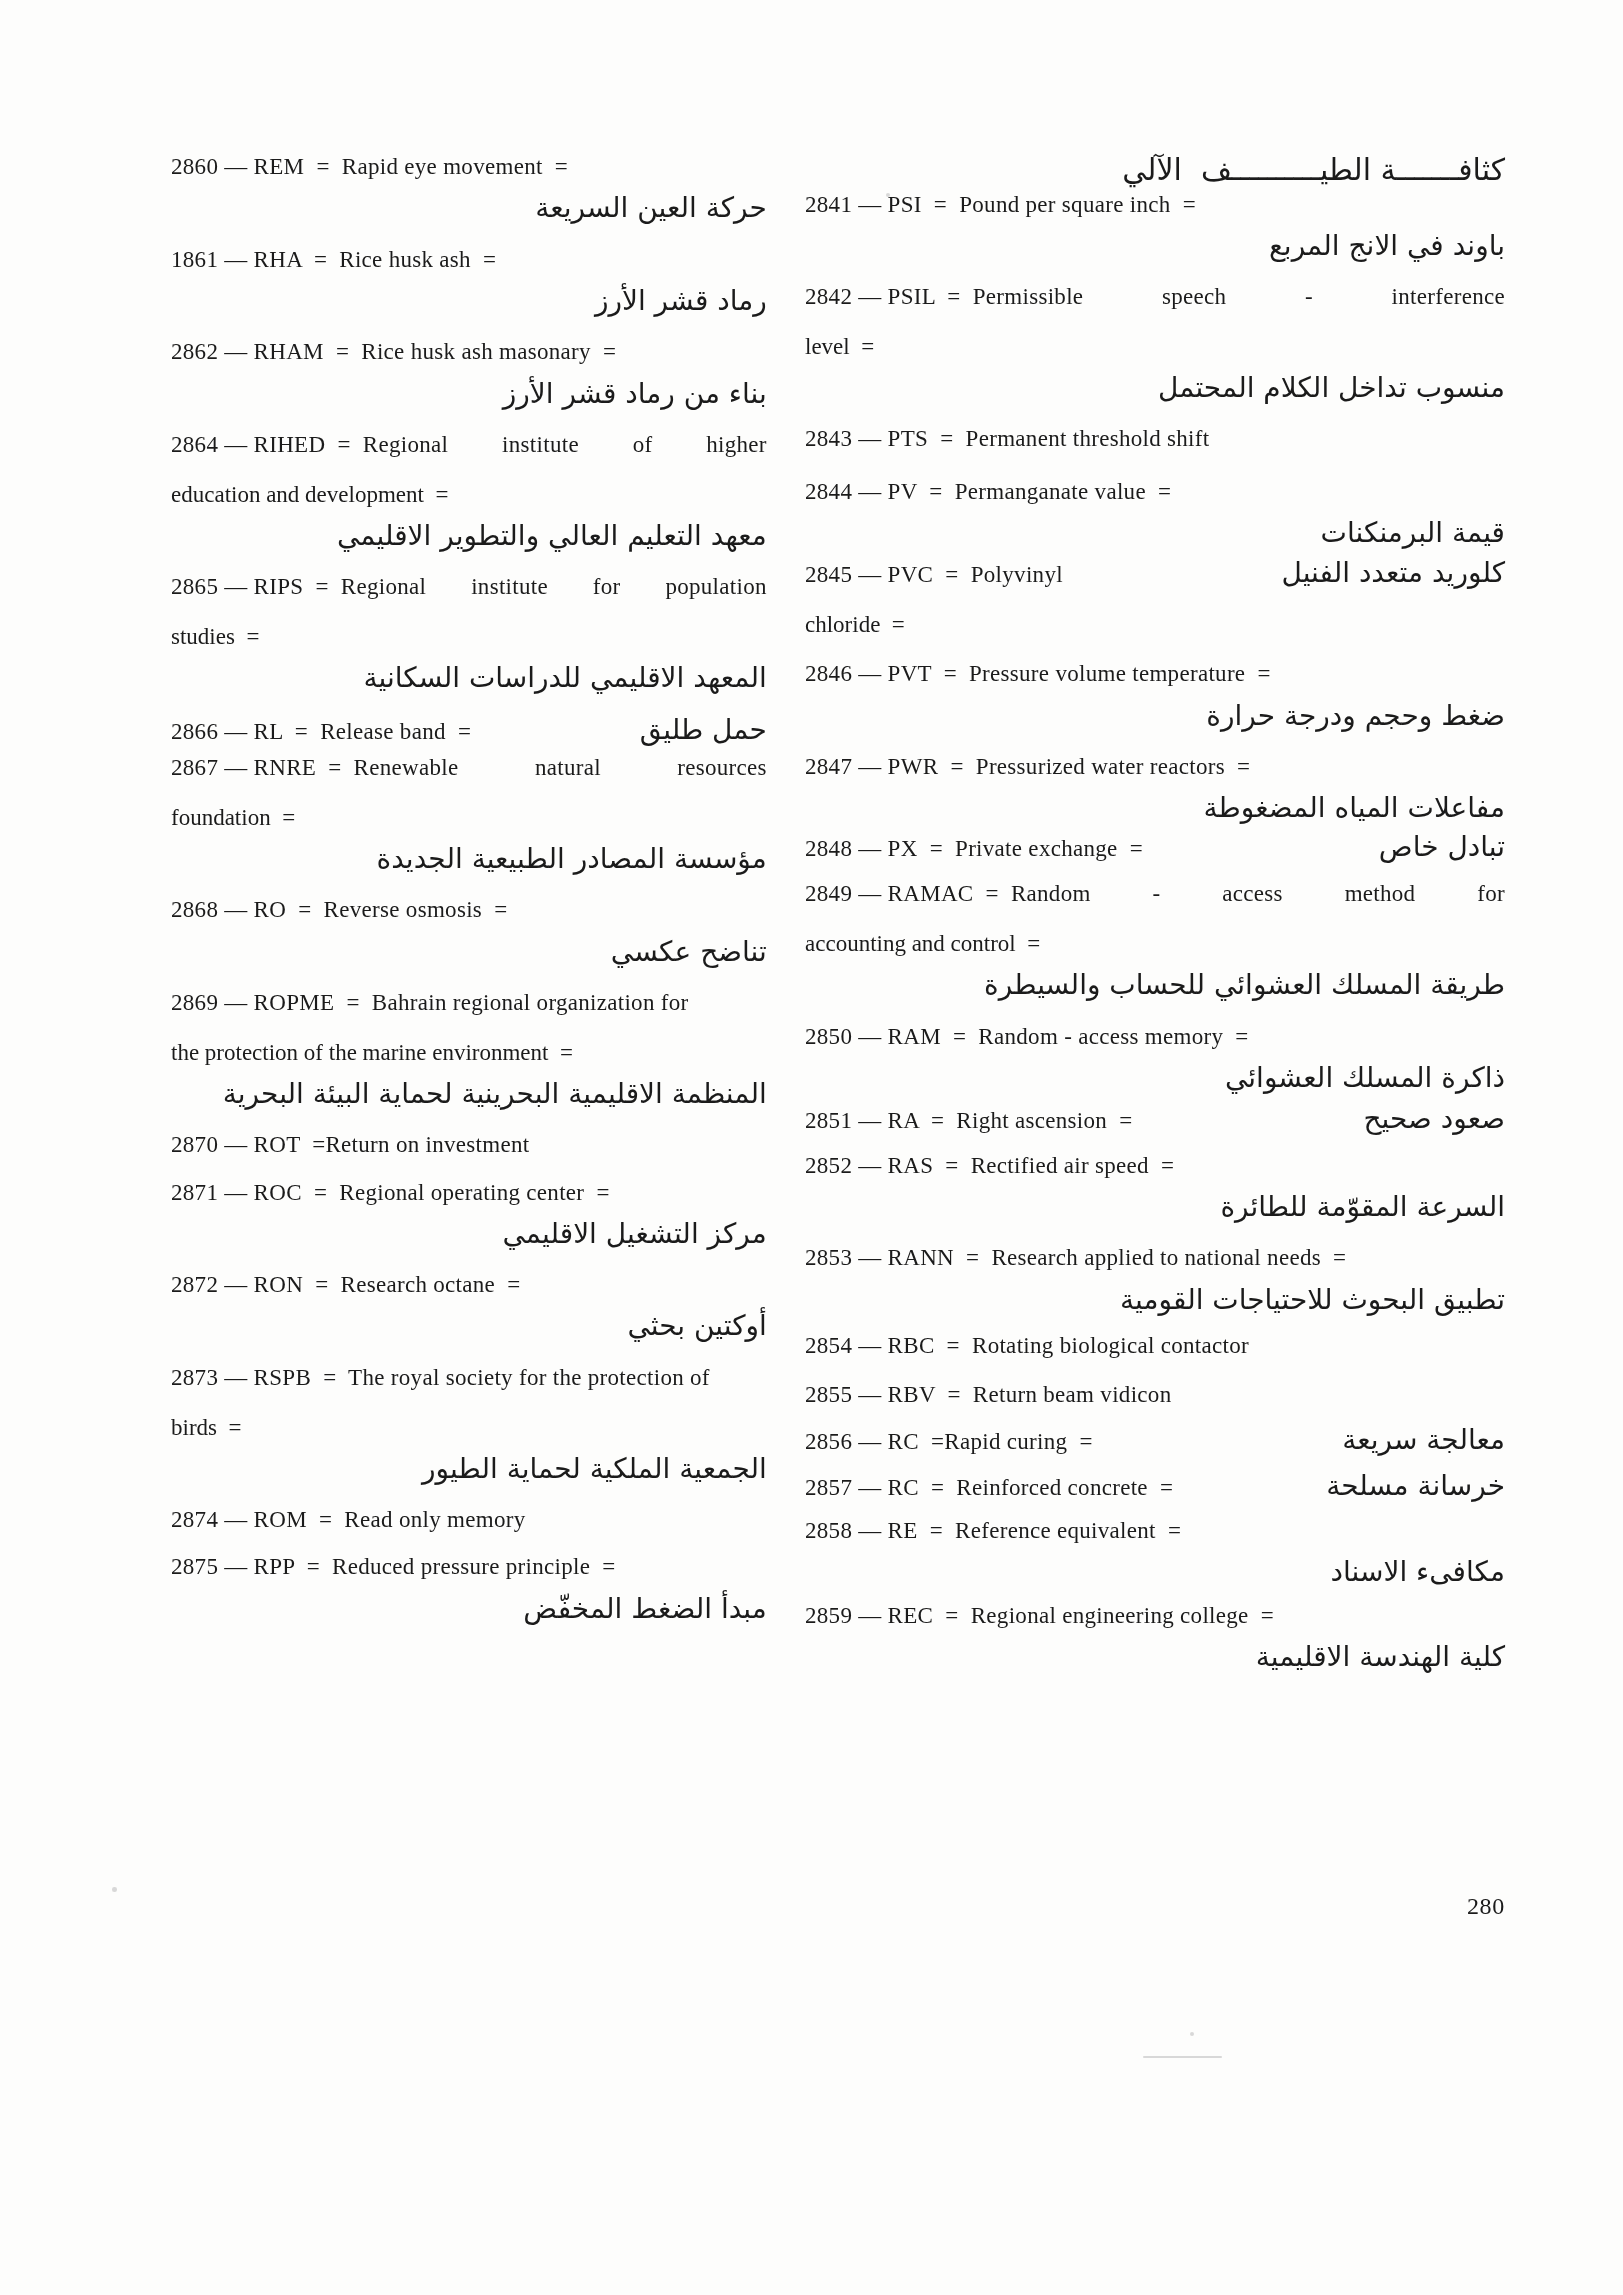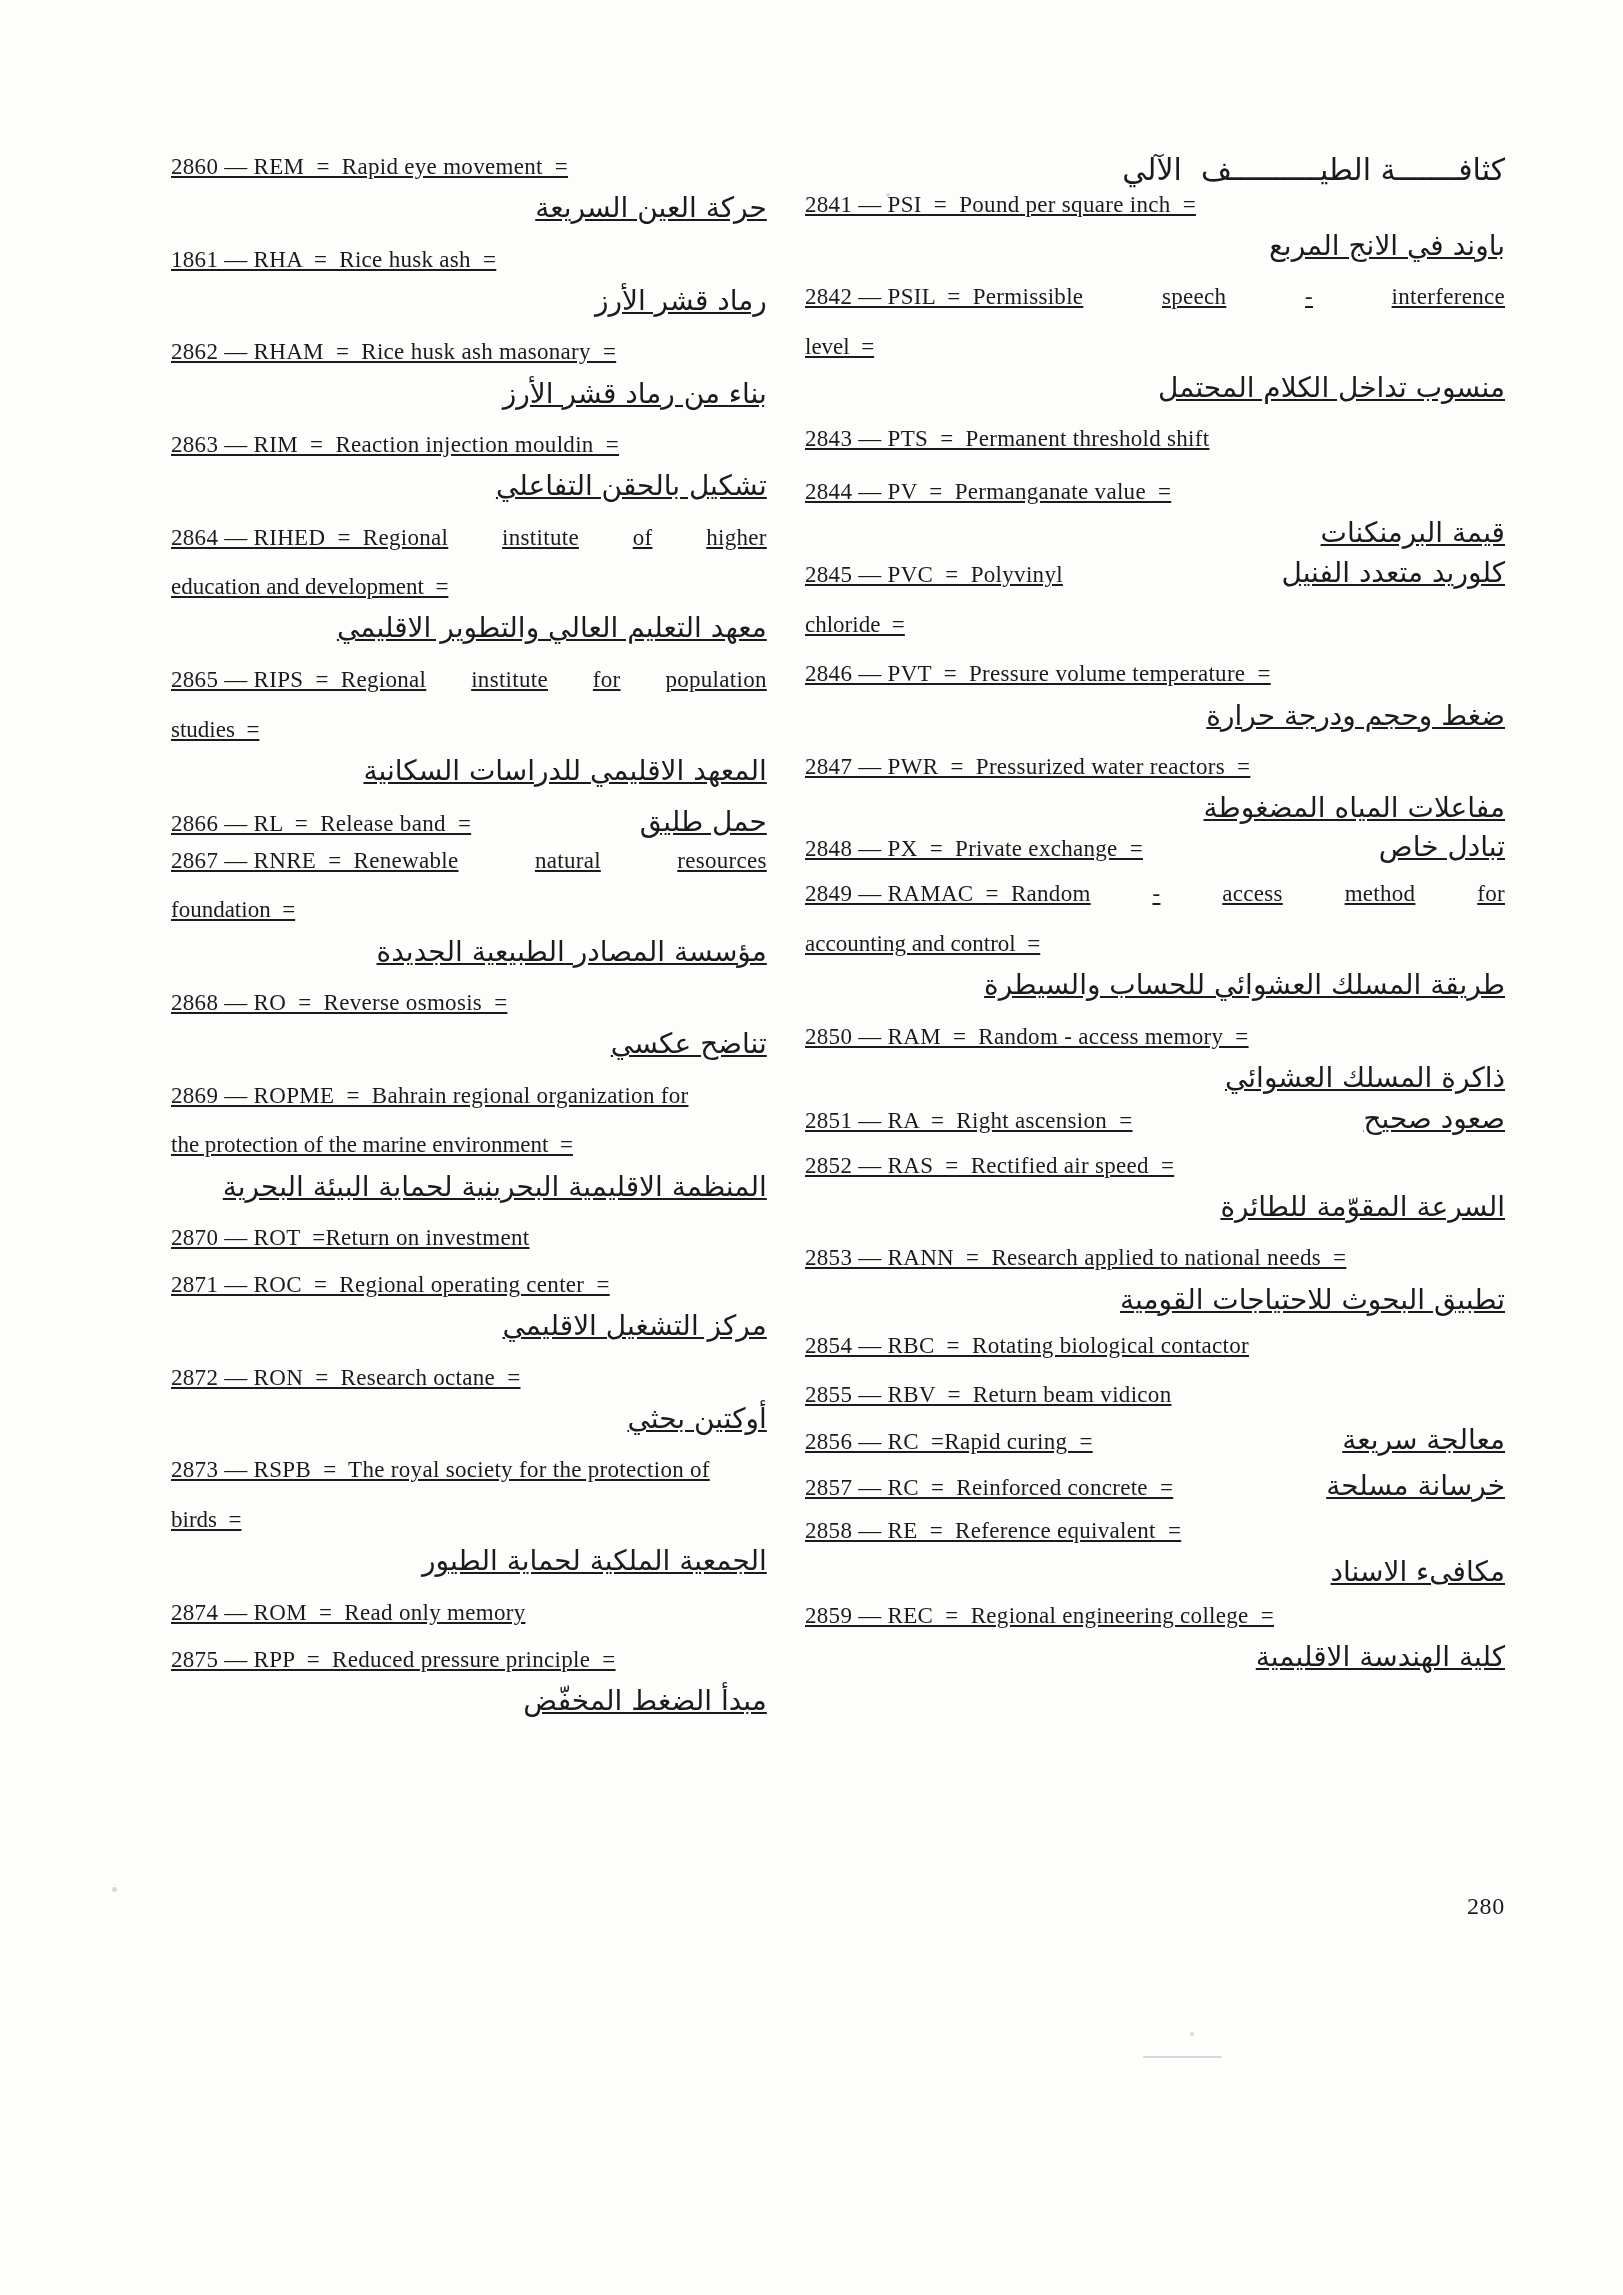--- a/index.html
+++ b/index.html
@@ -42,21 +42,20 @@
   }
   .col-right {
     width: 844px;
     padding-left: 25px;
     padding-right: 119px;
   }
 
   
   .entry {
     margin-bottom: 17px;
-    text-decoration: underline;
   }
 
   .en-line {
     font-size: 23px;
     letter-spacing: 0.3px;
     line-height: 1.42;
     white-space: pre-wrap;
   }
   .en-line.justify {
     display: flex;
@@ -156,24 +155,20 @@
       <div class="entry">
         <div class="en-line">1861 — RHA  =  Rice husk ash  =</div>
         <div class="ar-line">رماد قشر الأرز</div>
       </div>
 
       <div class="entry">
         <div class="en-line">2862 — RHAM  =  Rice husk ash masonary  =</div>
         <div class="ar-line">بناء من رماد قشر الأرز</div>
       </div>
 
-      <div class="entry">
-        <div class="en-line">2863 — RIM  =  Reaction injection mouldin  =</div>
-        <div class="ar-line">تشكيل بالحقن التفاعلي</div>
-      </div>
 
       <div class="entry">
         <div class="en-line justify">
           <span>2864 — RIHED  =  Regional</span>
           <span>institute</span>
           <span>of</span>
           <span>higher</span>
         </div>
         <div class="en-cont">education and development  =</div>
         <div class="ar-line">معهد التعليم العالي والتطوير الاقليمي</div>

